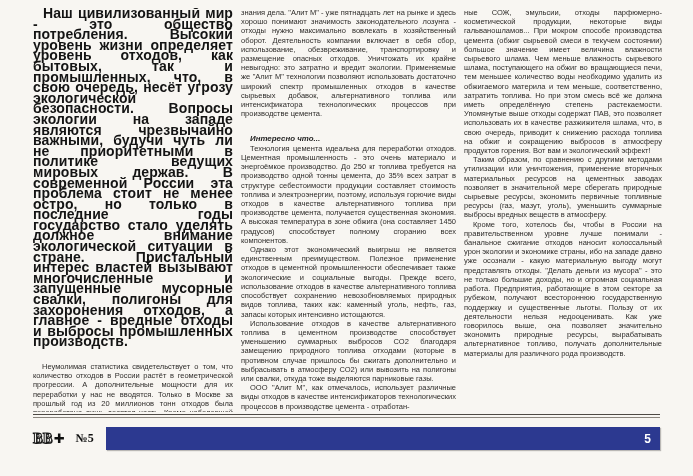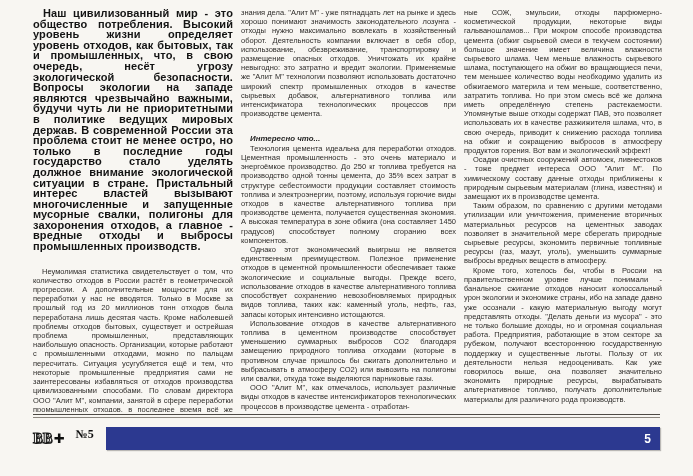--- a/index.html
+++ b/index.html
@@ -16,42 +16,42 @@
     display:flex;gap:8px;
     height:404px;overflow:hidden;
   }
   .col{overflow:hidden;}
   .col1{width:200px;}
   .col2{width:215px;}
   .col3{width:198px;}
   p{margin:0;}
   .lead{
     font-weight:bold;
-    font-size:11px;line-height:10.6px;
+    font-size:14px;line-height:10.6px;
     text-align:justify;text-indent:10px;
     color:#141414;letter-spacing:0.1px;
   }
   .bodytext{
     font-size:7.5px;line-height:9.2px;
     text-align:justify;color:#2e2c2a;
   }
   .indent{text-indent:9px;}
   .gap-top{margin-top:15px;}
   .heading{
     font-size:7.9px;line-height:9.4px;
     font-weight:bold;font-style:italic;
     margin-top:16px;text-indent:9px;color:#1f1f1f;
   }
   .rule{
     position:absolute;left:33px;top:414px;width:627px;height:2px;
     border-top:1px solid #4e4a45;border-bottom:1px solid #8a857e;
   }
   .footer-row{
     position:absolute;left:33px;top:427px;width:627px;height:23px;
-    display:flex;
+    display:flex;align-items:center;
   }
   .logo{display:flex;align-items:center;font-family:"Liberation Serif", serif;}
   .logo-bb{
     font-weight:bold;font-size:14px;color:#f8f6f2;
     -webkit-text-stroke:1px #1a1a1a;
     text-shadow:1px 1px 0 #1a1a1a;
     letter-spacing:0.5px;
   }
   .logo-sym{
     color:#0f0f0f;font-size:13px;font-weight:bold;margin-left:1px;
@@ -86,21 +86,20 @@
       <p class="bodytext">знания дела. "Алит М" - уже пятнадцать лет на рынке и здесь хорошо понимают значимость законодательного лозунга - отходы нужно максимально вовлекать в хозяйственный оборот. Деятельность компании включает в себя сбор, использование, обезвреживание, транспортировку и размещение опасных отходов. Уничтожать их крайне невыгодно: это затратно и вредит экологии. Применяемые же "Алит М" технологии позволяют использовать достаточно широкий спектр промышленных отходов в качестве сырьевых добавок, альтернативного топлива или интенсификатора технологических процессов при производстве цемента.</p>
       <p class="heading">Интересно что...</p>
       <p class="bodytext indent">Технология цемента идеальна для переработки отходов. Цементная промышленность - это очень материало и энергоёмкое производство. До 250 кг топлива требуется на производство одной тонны цемента, до 35% всех затрат в структуре себестоимости продукции составляет стоимость топлива и электроэнергии, поэтому, используя горючие виды отходов в качестве альтернативного топлива при производстве цемента, получается существенная экономия. А высокая температура в зоне обжига (она составляет 1450 градусов) способствует полному сгоранию всех компонентов.</p>
       <p class="bodytext indent">Однако этот экономический выигрыш не является единственным преимуществом. Полезное применение отходов в цементной промышленности обеспечивает также экологические и социальные выгоды. Прежде всего, использование отходов в качестве альтернативного топлива способствует сохранению невозобновляемых природных видов топлива, таких как: каменный уголь, нефть, газ, запасы которых интенсивно истощаются.</p>
       <p class="bodytext indent">Использование отходов в качестве альтернативного топлива в цементном производстве способствует уменьшению суммарных выбросов СО2 благодаря замещению природного топлива отходами (которые в противном случае пришлось бы сжигать дополнительно и выбрасывать в атмосферу СО2) или вывозить на полигоны или свалки, откуда тоже выделяются парниковые газы.</p>
       <p class="bodytext indent">ООО "Алит М", как отмечалось, использует различные виды отходов в качестве интенсификаторов технологических процессов в производстве цемента - отработан-</p>
     </div>
 
     <div class="col col3">
       <p class="bodytext">ные СОЖ, эмульсии, отходы парфюмерно-косметической продукции, некоторые виды гальваношламов... При мокром способе производства цемента (обжиг сырьевой смеси в текучем состоянии) большое значение имеет величина влажности сырьевого шлама. Чем меньше влажность сырьевого шлама, поступающего на обжиг во вращающиеся печи, тем меньшее количество воды необходимо удалить из обжигаемого материла и тем меньше, соответственно, затратить топлива. Но при этом смесь всё же должна иметь определённую степень растекаемости. Упомянутые выше отходы содержат ПАВ, это позволяет использовать их в качестве разжижителя шлама, что, в свою очередь, приводит к снижению расхода топлива на обжиг и сокращению выбросов в атмосферу продуктов горения. Вот вам и экологический эффект!</p>
-      <p class="bodytext indent">Осадки очистных сооружений автомоек, ливнестоков - тоже предмет интереса ООО "Алит М". По химическому составу данные отходы приближены к природным сырьевым материалам (глина, известняк) и замещают их в производстве цемента.</p>
       <p class="bodytext indent">Таким образом, по сравнению с другими методами утилизации или уничтожения, применение вторичных материальных ресурсов на цементных заводах позволяет в значительной мере сберегать природные сырьевые ресурсы, экономить первичные топливные ресурсы (газ, мазут, уголь), уменьшить суммарные выбросы вредных веществ в атмосферу.</p>
       <p class="bodytext indent">Кроме того, хотелось бы, чтобы в России на правительственном уровне лучше понимали - банальное сжигание отходов наносит колоссальный урон экологии и экономике страны, ибо на западе давно уже осознали - какую материальную выгоду могут представлять отходы. "Делать деньги из мусора" - это не только большие доходы, но и огромная социальная работа. Предприятия, работающие в этом секторе за рубежом, получают всестороннюю государственную поддержку и существенные льготы. Пользу от их деятельности нельзя недооценивать. Как уже говорилось выше, она позволяет значительно экономить природные ресурсы, вырабатывать альтернативное топливо, получать дополнительные материалы для различного рода производств.</p>
 
     </div>
 
   </div>
 
   <div class="rule"></div>
 
   <div class="footer-row">

